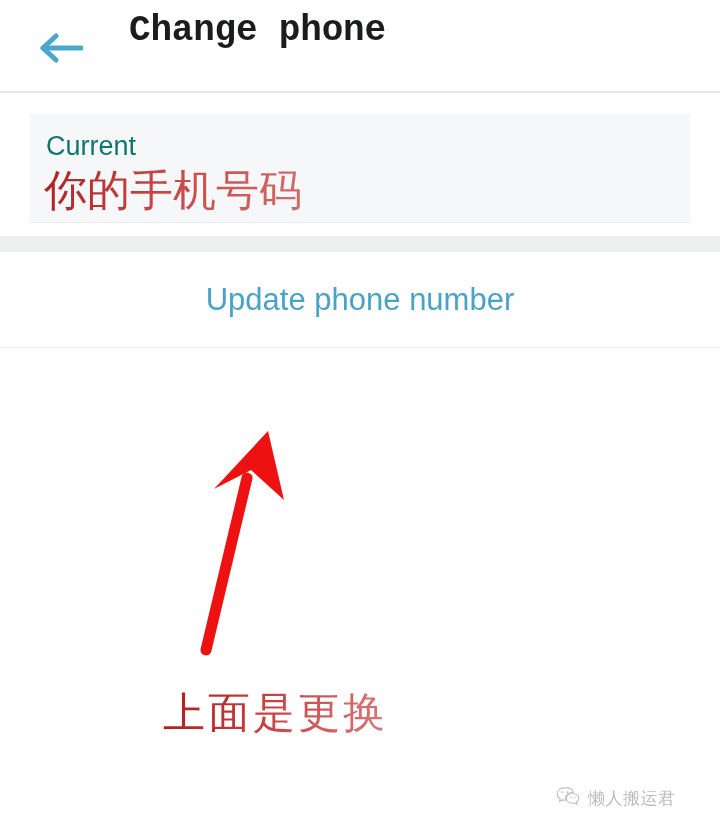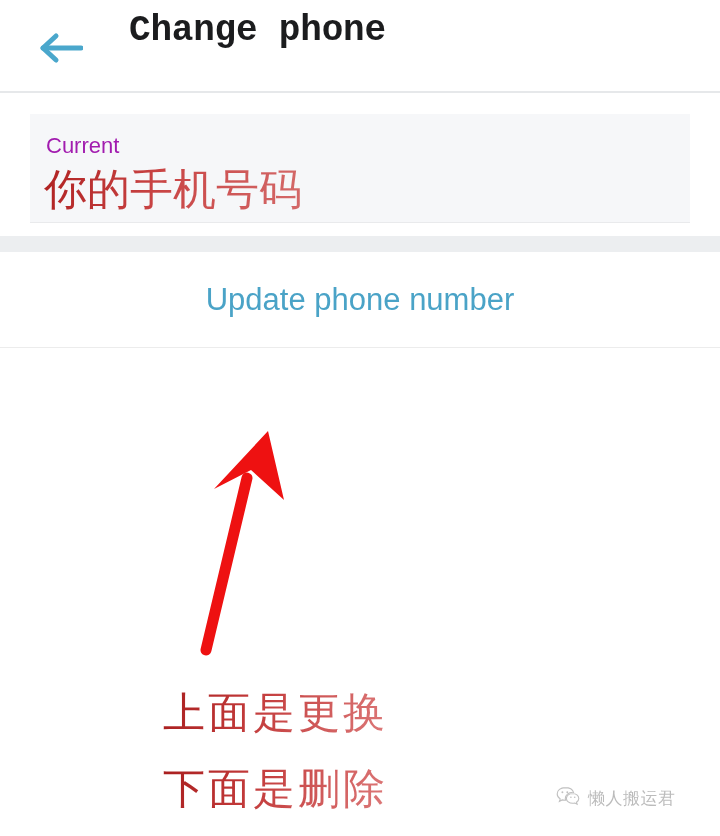--- a/index.html
+++ b/index.html
@@ -68,33 +68,33 @@
     width: 660px;
     height: 109px;
     background: #f6f7f9;
     border-bottom: 1px solid #e9eaec;
     box-sizing: border-box;
   }
   .field-label {
     position: absolute;
     left: 16px;
     top: 16px;
-    font-size: 22px;
-    color: #a21caf;
+    font-size: 27px;
+    color: #0f766e;
     line-height: 32px;
     white-space: nowrap;
   }
   .field-value {
     position: absolute;
     left: 14px;
     top: 50px;
     font-size: 43px;
     line-height: 52px;
     white-space: nowrap;
-    font-family: Liberation Serif, serif;
+    font-family: Liberation Sans, sans-serif;
     color: #bb2a2a;
     background: linear-gradient(100deg, #b02222 0%, #c94545 45%, #d46a6a 100%);
     -webkit-background-clip: text;
     background-clip: text;
     -webkit-text-fill-color: transparent;
   }
 
   
   .band {
     position: absolute;
@@ -216,21 +216,20 @@
 
         <path d="M268 431
                  L284 500
                  L251 470
                  L214 489
                  Z" fill="#ee1111"></path>
       </g>
     </svg>
 
     <div class="annot-line annot-1">上面是更换</div>
-    <div class="annot-line annot-2">下面是删除</div>
   </div>
 
   <div class="watermark">
     <span>
       <svg width="24" height="21" viewBox="0 0 24 21" fill="none">
         <path d="M9 1.6C4.6 1.6 1.2 4.4 1.2 7.9c0 2 1.2 3.8 3 5L3.4 15.3l2.8-1.4c0.9 0.25 1.8 0.4 2.8 0.4
                  0.25 0 0.5 0 0.7-0.03C9.4 13.6 9.3 13 9.3 12.4c0-3.4 3.3-6.1 7.4-6.1 0.28 0 0.55 0.01 0.82 0.04
                  C16.8 3.6 13.3 1.6 9 1.6Z" stroke="#6a6a6a" stroke-width="1.1" fill="none"></path>
         <circle cx="6.4" cy="6.2" r="0.95" fill="#6a6a6a"></circle>
         <circle cx="11.3" cy="6.2" r="0.95" fill="#6a6a6a"></circle>

